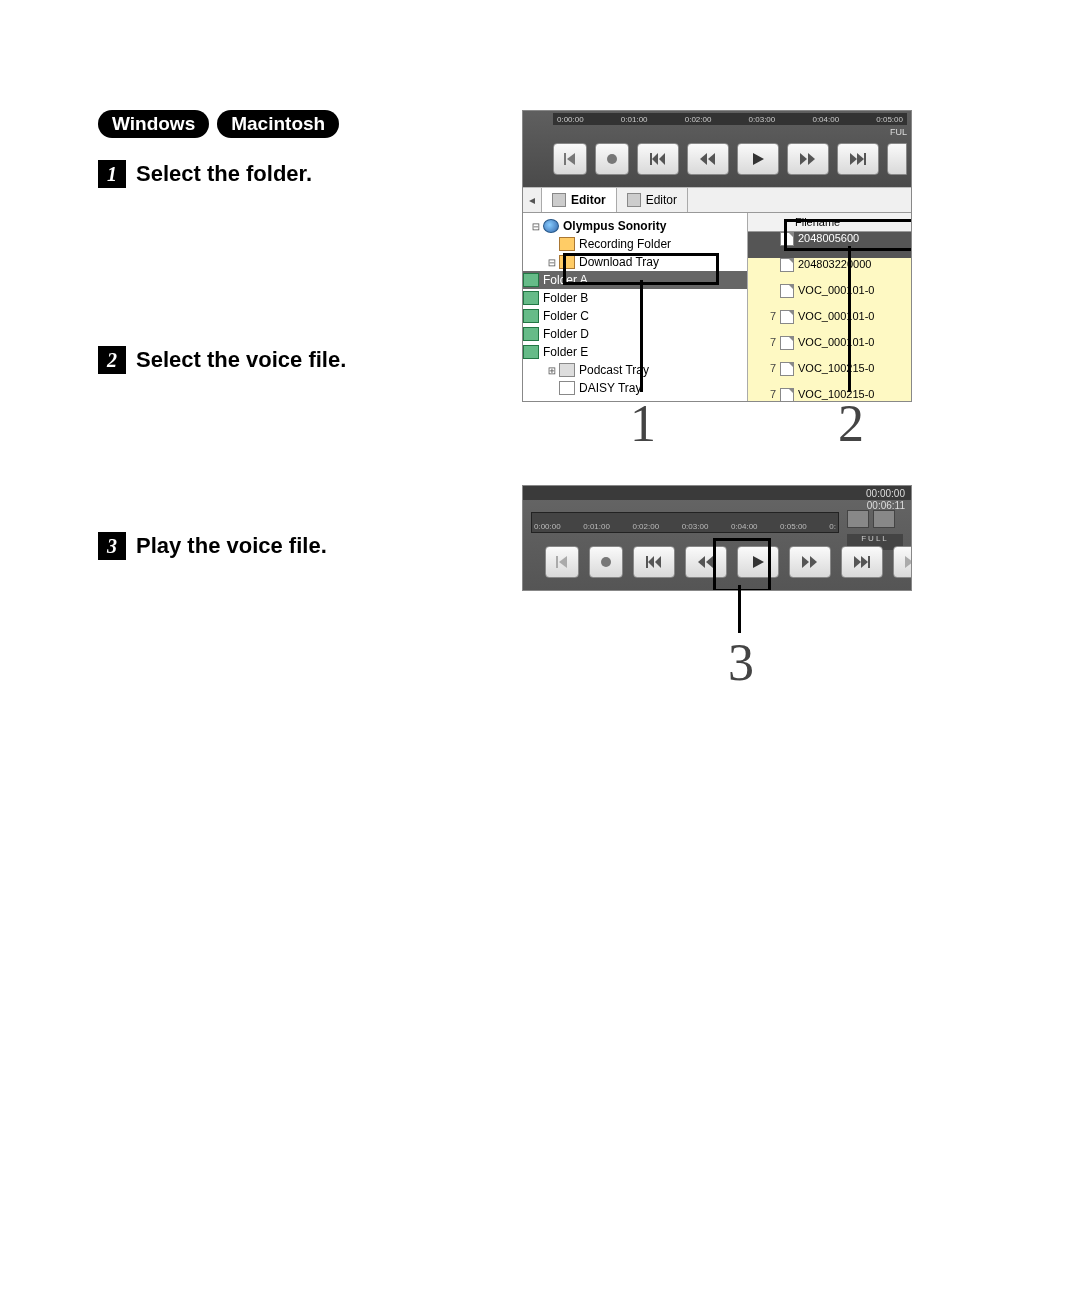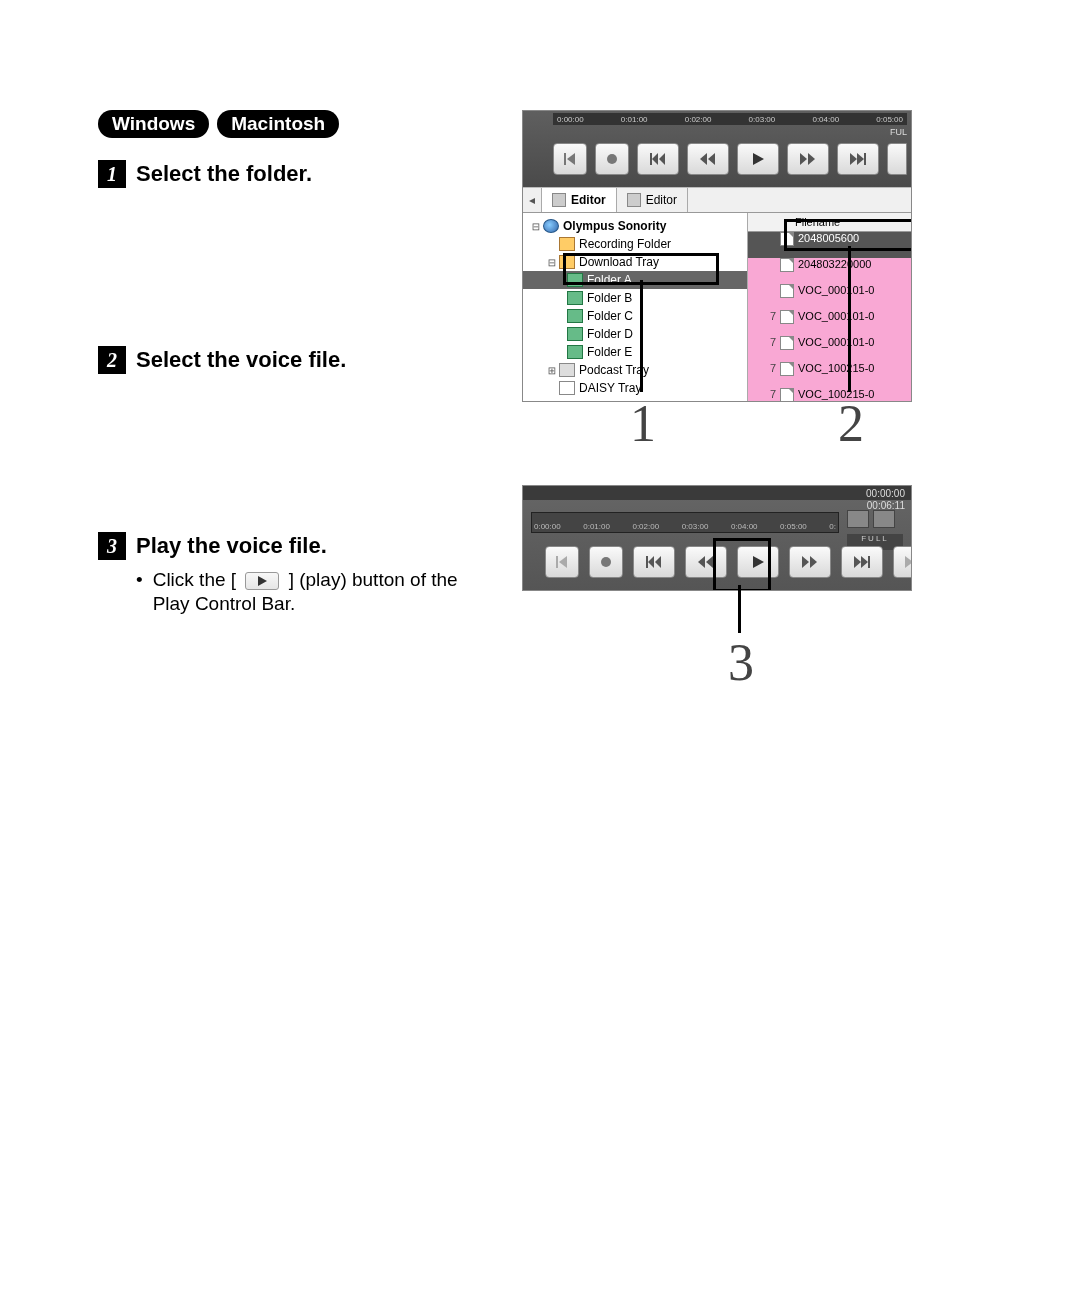--- a/index.html
+++ b/index.html
@@ -43,23 +43,23 @@
   .body-row{display:flex;height:190px;}
   .tree{width:224px;background:#fff;border-right:1px solid #aaa;font-size:12px;padding-top:4px;position:relative;overflow:hidden;}
   .tree-row{display:flex;align-items:center;height:18px;white-space:nowrap;}
   .tree-row .tw{color:#555;width:14px;text-align:center;font-size:10px;}
   .tree-row .ico{width:14px;height:12px;margin-right:4px;display:inline-block;}
   .ico.globe{background:radial-gradient(circle at 40% 40%,#8cf,#36a);border-radius:50%;border:1px solid #258;}
   .ico.tray{background:#fc6;border:1px solid #a73;}
   .ico.folder{background:#6b8;border:1px solid #274;}
   .ico.pod{background:#ddd;border:1px solid #888;}
   .ico.daisy{background:#fff;border:1px solid #888;}
-  .pad1{padding-left:6px;} .pad2{padding-left:22px;} .pad3{padding-left:44px;}
+  .pad1{padding-left:6px;} .pad2{padding-left:22px;} .pad3{}
   .tree-row.sel{background:#666;color:#fff;}
-  .filelist{flex:1;background:#f9a8d4;font-size:11px;overflow:hidden;}
+  .filelist{flex:1;background:#fef9c3;font-size:11px;overflow:hidden;}
   .fl-head{height:18px;border-bottom:1px solid #999;background:#f2f2f2;display:flex;align-items:center;}
   .fl-head .c1{width:28px;border-right:1px solid #bbb;}
   .fl-head .c2{padding-left:18px;}
   .fl-row{height:26px;display:flex;align-items:flex-start;}
   .fl-row .c1{width:28px;text-align:right;padding-right:4px;color:#444;}
   .fl-row .fi{width:12px;height:12px;background:#fff;border:1px solid #888;margin-right:4px;position:relative;}
   .fl-row .fi::after{content:"";position:absolute;right:0;top:0;border-top:4px solid #888;border-left:4px solid transparent;}
   .fl-row.sel{background:#555;color:#fff;}
 
   
@@ -104,31 +104,20 @@
           <div class="step-line">
             <span class="step-num">2</span>
             <span class="step-title">Select the voice file.</span>
           </div>
         </div>
 
         <div class="step-block tall">
           <div class="step-line">
             <span class="step-num">3</span>
             <span class="step-title">Play the voice file.</span>
-          </div>
-          <div class="bullet">
-            <span>
-              <span>Click the [</span>
-              <span class="inline-play">
-                <svg width="12" height="12" viewBox="0 0 12 12">
-                    <polygon points="2,1 11,6 2,11" fill="#333"></polygon>
-                  </svg>
-              </span>
-              <span>] (play) button of the Play Control Bar.</span>
-            </span>
           </div>
         </div>
 
       </div>
 
       <div class="right-col">
 
         <div class="scr1">
           <div class="scr1-toolbar">
             <div class="timeline-top">

